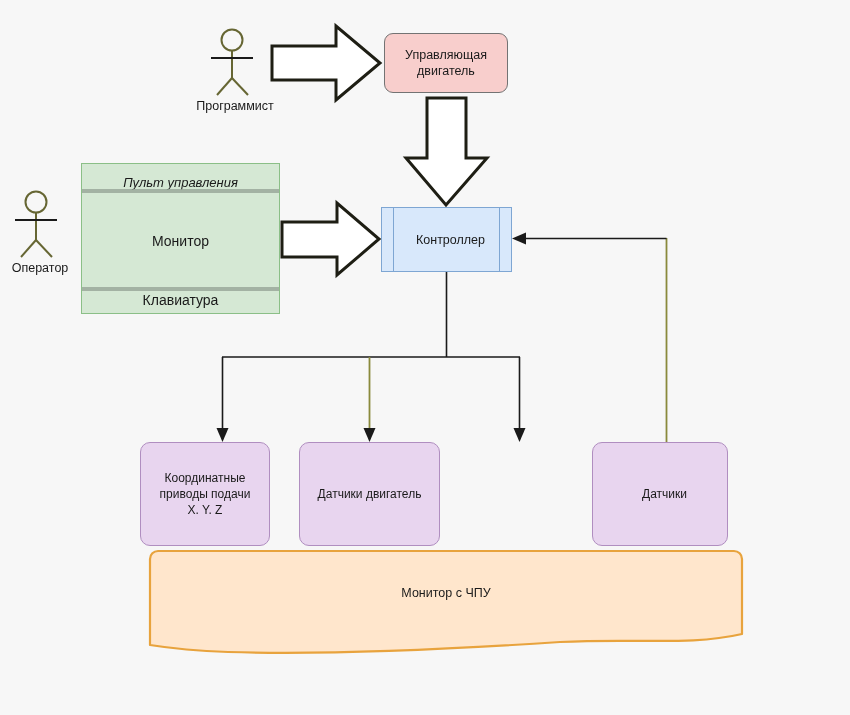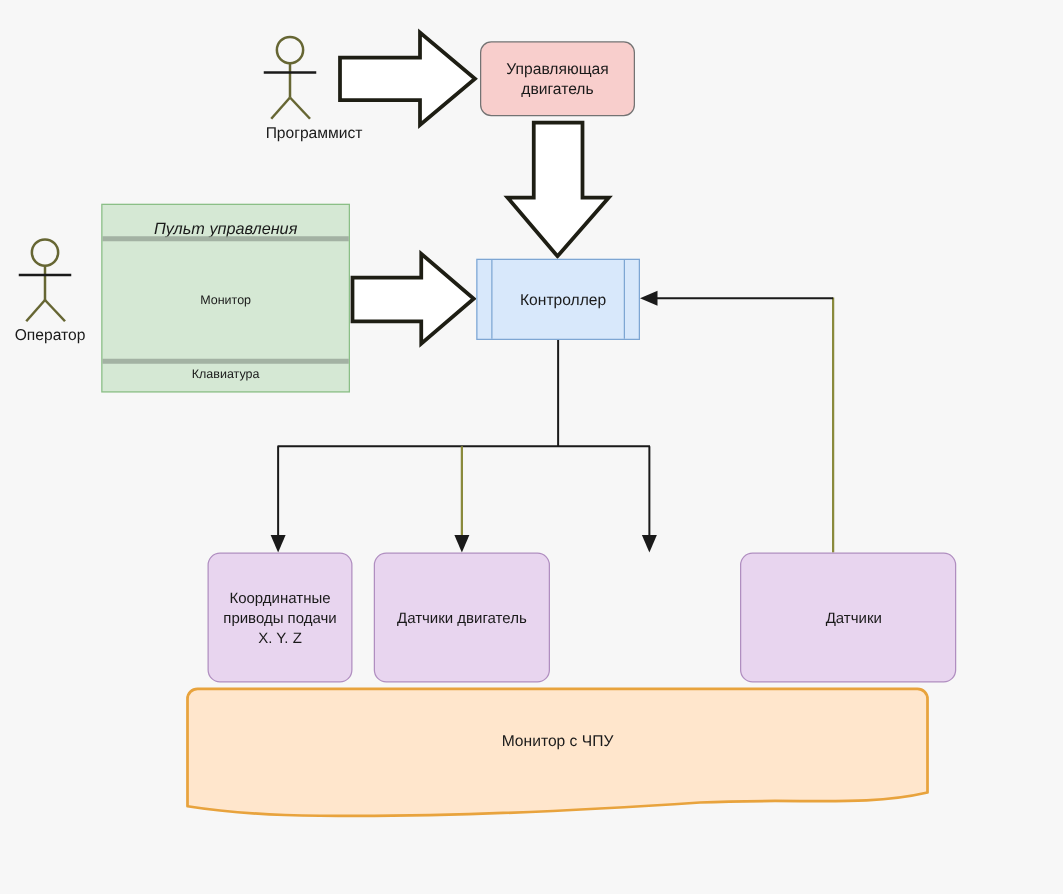--- a/index.html
+++ b/index.html
@@ -79,21 +79,21 @@
     border: 1px solid #8bbf87;
     display: block;
   }
   .panel-row {
     position: absolute;
     left: 0;
     width: 100%;
     display: flex;
     align-items: center;
     justify-content: center;
-    font-size: 10px;
+    font-size: 14px;
     color: #1a1a1a;
     box-sizing: border-box;
   }
   .panel-row.title {
     top: 0;
     height: 37px;
     font-style: italic;
     font-size: 13px;
   }
   .panel-row.monitor {
@@ -118,24 +118,24 @@
   
   .unit-box {
     top: 442px;
     height: 104px;
     background: #e8d5ef;
     border: 1px solid #b08ec0;
     border-radius: 10px;
     font-size: 12px;
     line-height: 16px;
   }
-  .unit-box.u0 { left: 166px; width: 116px; text-align: center; }
+  .unit-box.u0 { left: 140px; width: 130px; text-align: center; }
   .unit-box.u1 { left: 299px; width: 141px; }
   .unit-box.u2 { left: 444px; width: 144px; }
-  .unit-box.u3 { left: 592px; width: 173px; padding-left: 9px; }
+  .unit-box.u3 { left: 592px; width: 136px; padding-left: 9px; }
 
   
   .machine-wrap {
     position: absolute;
     left: 150px;
     top: 551px;
     width: 592px;
     height: 105px;
   }
   .machine-label {
@@ -153,21 +153,21 @@
     box-sizing: border-box;
   }
 
   .actor-label {
     position: absolute;
     font-size: 12.5px;
     color: #1a1a1a;
     text-align: center;
     white-space: nowrap;
   }
-  .label-programmer { left: 180px; top: 99px; width: 110px; text-align: right; }
+  .label-programmer { left: 180px; top: 99px; width: 110px; }
   .label-operator   { left: -5px;  top: 261px; width: 90px; }
 </style>
 </head>
 <body>
 
 <div id="diagram">
 
   <svg class="layer" viewBox="0 0 850 715" width="850" height="715" xmlns="http://www.w3.org/2000/svg">
 
     <g>

